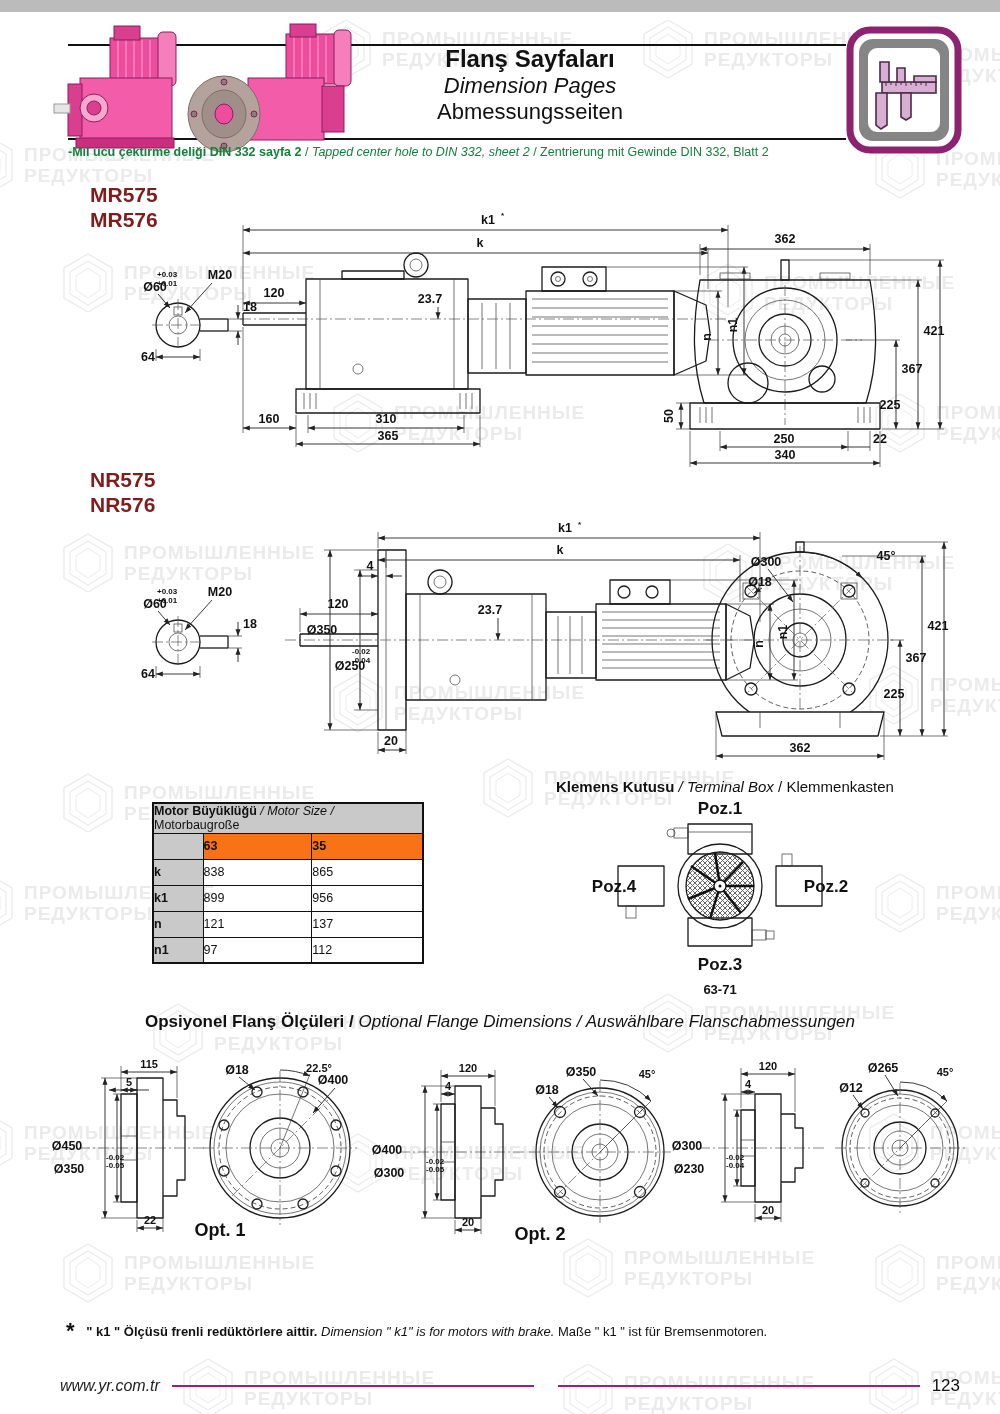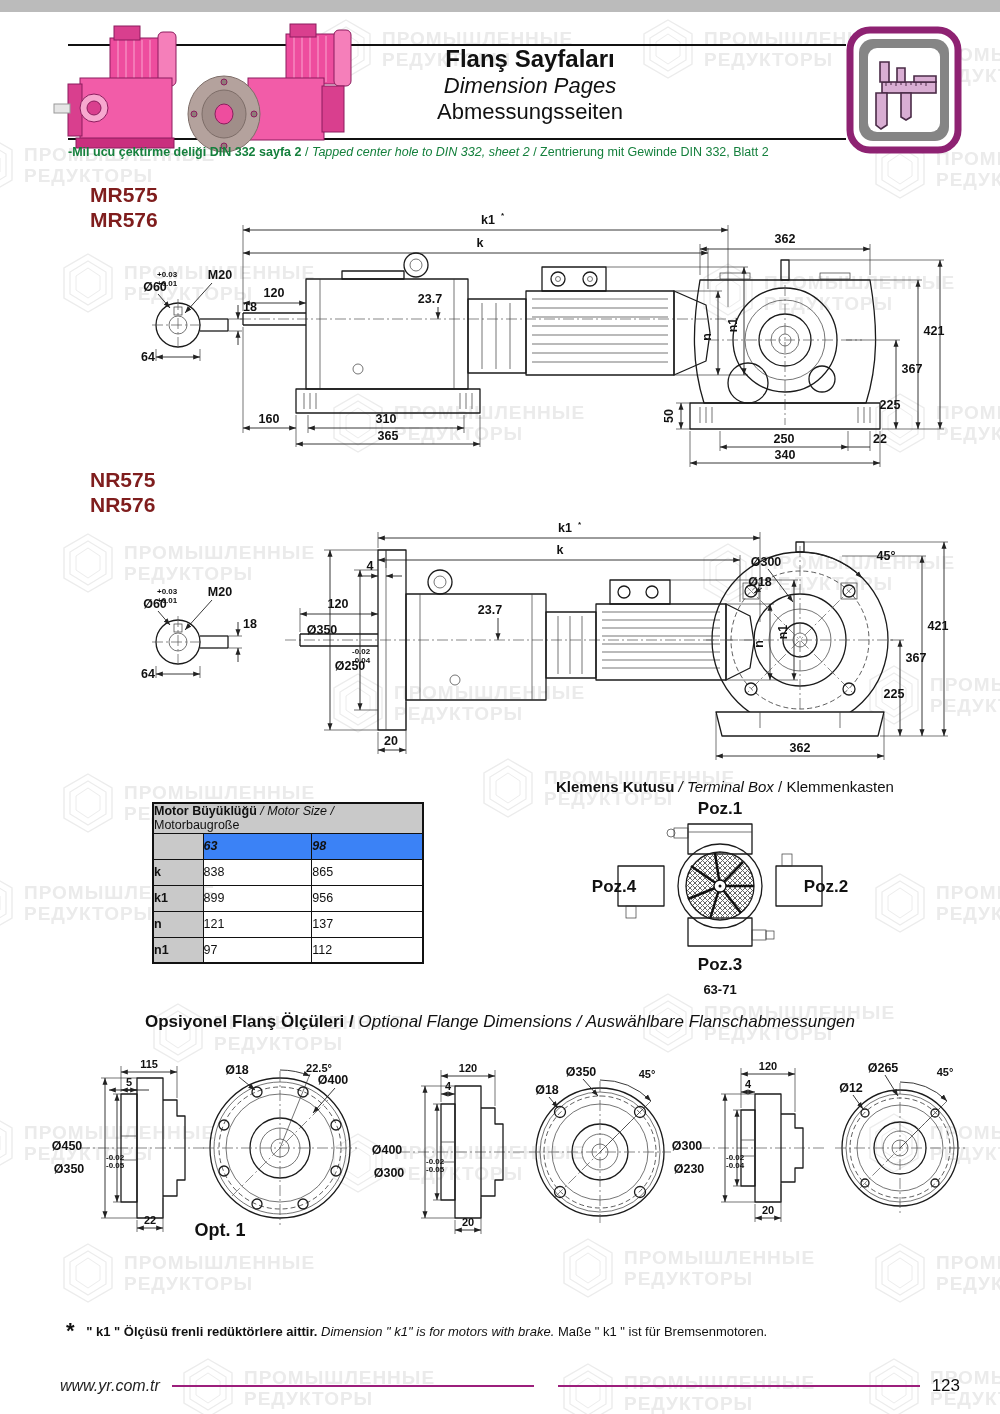--- a/index.html
+++ b/index.html
@@ -31,21 +31,21 @@
   .lnw  { fill:#fff; stroke:#1b1b1b; stroke-width:1.3; stroke-linejoin:round; }
   .thin { fill:none; stroke:#3a3a3a; stroke-width:0.7; }
   .dim  { fill:none; stroke:#222; stroke-width:0.9; }
   .cl   { fill:none; stroke:#555; stroke-width:0.7; stroke-dasharray:11 3 2 3; }
   .dsh  { fill:none; stroke:#333; stroke-width:0.8; stroke-dasharray:5 3; }
 
   
   .dim-table { position:absolute; left:152px; top:790px; width:272px; border-collapse:collapse; z-index:3; }
   .dim-table td { border:1px solid #111; font-size:12.5px; color:#111; height:26px; }
   .dim-table .tt { background:#c9c9c9; font-size:12.5px; height:30px; }
-  .dim-table .hd { background:#3b82f6; font-weight:bold;font-style:italic; }
+  .dim-table .hd { background:#f97316; font-weight:bold; }
   .dim-table .lb { background:#c9c9c9; font-weight:bold; width:50px; }
   .dim-table { border:2px solid #111; }
   .b { font-weight:bold; } .i { font-style:italic; }
 
   .kheading { position:absolute; left:556px; top:766px; font-size:15px; color:#111; z-index:3; white-space:nowrap; }
 
   .flange-title { position:absolute; left:0; top:1000px; width:1000px; text-align:center; font-size:17px; color:#111; z-index:3; }
   .opt-label { position:absolute; font-size:18px; font-weight:bold; color:#111; z-index:3; width:310px; text-align:center; }
 
   .footnote { position:absolute; left:66px; top:1306px; font-size:13px; color:#111; z-index:3; }
@@ -681,21 +681,21 @@
       <span class="b">Motor Büyüklüğü</span>
       <span class="b"> </span><span class="i">/</span><span> </span>
       <span class="i">Motor Size</span>
       <span> </span><span class="i">/</span><span> </span>
       <span>Motorbaugroße</span>
     </td>
         </tr>
     <tr>
       <td class="lb"></td>
       <td class="hd">63</td>
-      <td class="hd">98</td>
+      <td class="hd">35</td>
     </tr>
     <tr>
       <td class="lb">k</td>
       <td>838</td>
       <td>865</td>
     </tr>
     <tr>
       <td class="lb">k1</td>
       <td>899</td>
       <td>956</td>
@@ -877,20 +877,21 @@
       <circle cx="175" cy="128" r="5.5" class="ln"></circle>
       <circle cx="255" cy="128" r="5.5" class="ln"></circle>
     <line x1="215" y1="88" x2="266" y2="37" class="thin"></line>
     <path d="M215,16 A72,72 0 0 1 266,37" class="dim" marker-end="url(#aO2)"></path>
     <text x="262" y="14" class="dt2">45°</text>
     <text x="196" y="12" class="dt" text-anchor="end">Ø350</text>
     <line x1="198" y1="15" x2="213" y2="32" class="dim" marker-end="url(#aO2)"></line>
     <text x="162" y="30" class="dt" text-anchor="end">Ø18</text>
     <line x1="164" y1="33" x2="173" y2="44" class="dim" marker-end="url(#aO2)"></line>
   </svg>
+  <div class="opt-label" style="left:385px;top:1212px">Opt. 2</div>
 
   <svg style="left:685px;top:1048px" width="310" height="178" viewBox="0 0 310 178">
     <defs>
         <marker id="aO3" viewBox="0 0 10 10" refX="9.5" refY="5" markerWidth="8" markerHeight="8" orient="auto-start-reverse">
           <path d="M0 1.5 9.5 5 0 8.5z" fill="#222"></path>
         </marker>
       </defs>
     <line x1="14" y1="88" x2="140" y2="88" class="cl"></line>
     <rect x="56" y="50" width="14" height="76" class="ln"></rect>
     <rect x="70" y="34" width="26" height="108" class="ln"></rect>

